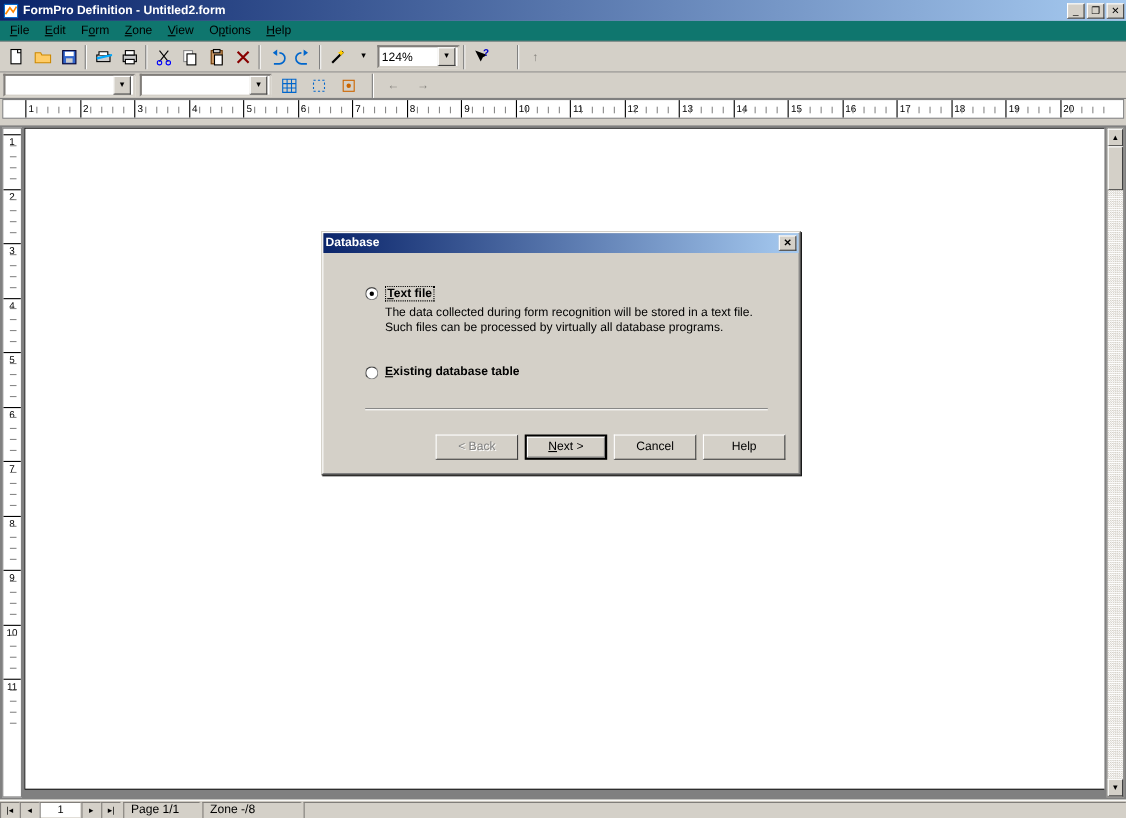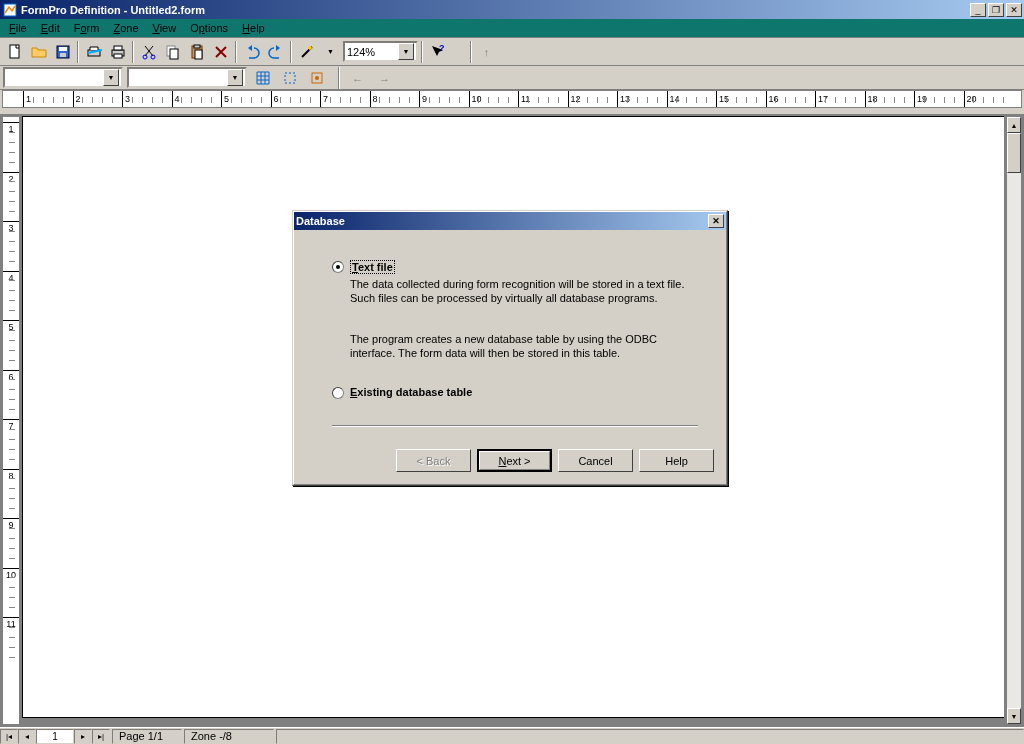--- a/index.html
+++ b/index.html
@@ -489,21 +489,20 @@
   </div>
   <div class="dlg-body">
     <div class="radio-group">
       <div class="radio-row">
         <div class="radio-btn checked"></div>
         <span class="radio-label focused"><u>T</u>ext file</span>
       </div>
       <div class="radio-desc">The data collected during form recognition will be stored in a text file. Such files can be processed by virtually all database programs.</div>
     </div>
     <div class="radio-group">
-      <div class="radio-desc">The program creates a new database table by using the ODBC interface. The form data will then be stored in this table.</div>
     </div>
     <div class="radio-group">
       <div class="radio-row">
         <div class="radio-btn"></div>
         <span class="radio-label"><u>E</u>xisting database table</span>
       </div>
     </div>
     <div class="dlg-sep"></div>
   </div>
   <div class="dlg-buttons">

